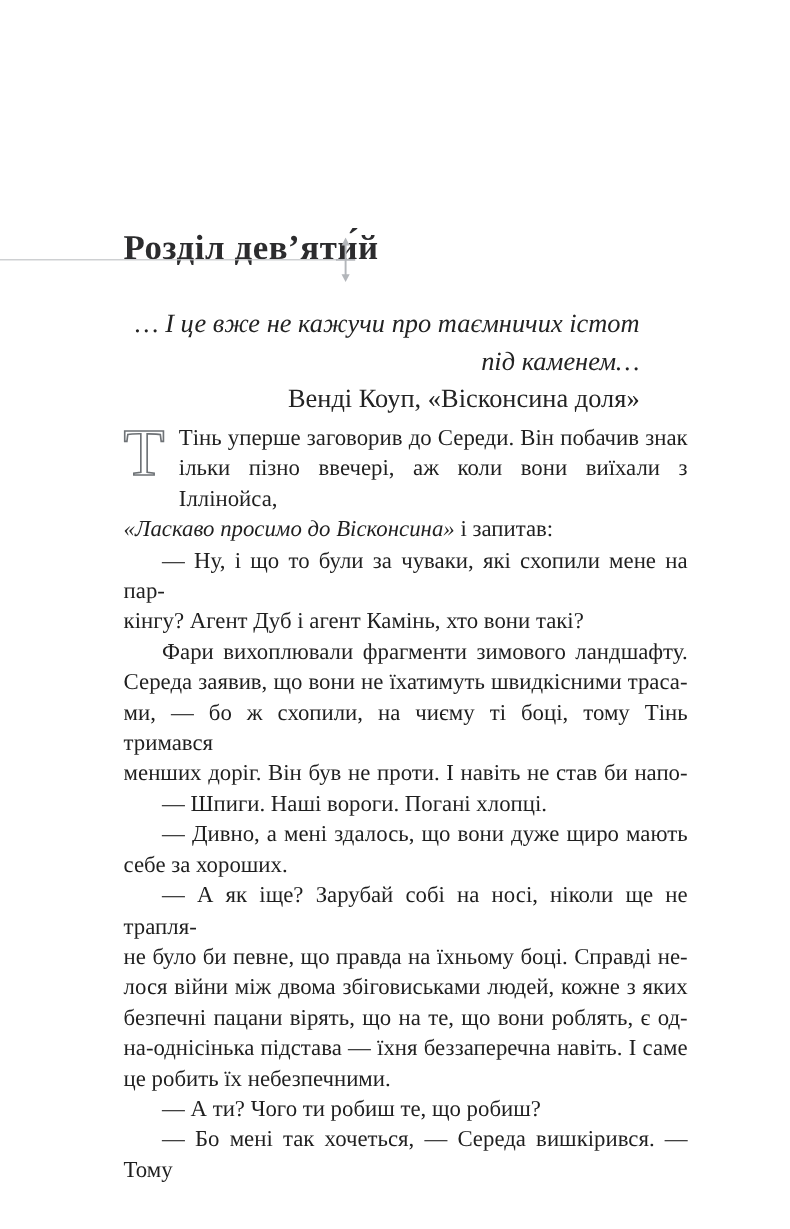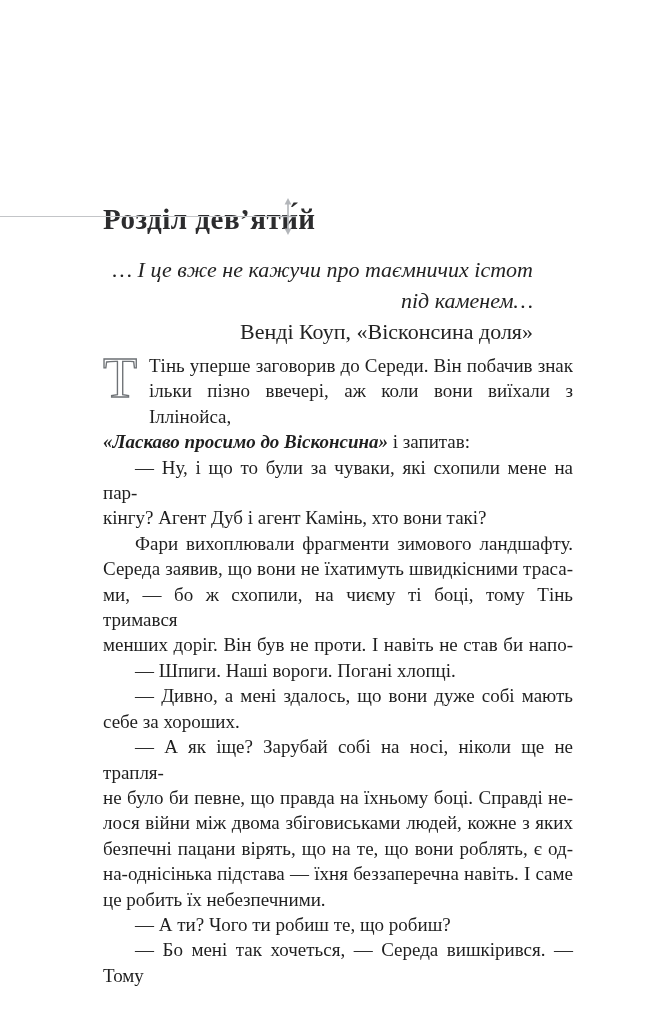--- a/index.html
+++ b/index.html
@@ -5,21 +5,21 @@
   html,body{margin:0;padding:0;background:#ffffff;}
   .page{
     position:relative;
     width:658px;height:1024px;
     background:#ffffff;
     font-family:"Liberation Serif","DejaVu Serif",serif;
     color:#1f1f1f;
     overflow:hidden;
   }
   .chapter-title{
-    position:absolute;left:103px;top:184px;
+    position:absolute;left:103px;top:172px;
     font-size:29px;line-height:32px;
     color:#2c2c2e;letter-spacing:0.5px;
     white-space:nowrap;
   }
   .chapter-rule{
     position:absolute;left:0;top:216px;
     width:281px;height:1px;background:#c3c5c8;
   }
   .ornament{
     position:absolute;left:278px;top:198px;
@@ -43,21 +43,21 @@
     float:left;
     width:42px;height:50.8px;
     margin:1px 4px 0 0;
     font-size:56px;line-height:48px;
     text-align:left;
     color:#9aa0a4;
   }
   @supports (-webkit-text-stroke:1px #000){
     .drop-cap{color:#ffffff;-webkit-text-stroke:1.35px #6e7276;}
   }
-  .it{font-style:italic;font-weight:bold;}
+  .it{font-style:italic;}
 </style>
 </head>
 <body>
 
 <div class="page">
 
   <h1 class="chapter-title">Розділ дев’яти́й</h1>
 
   <div class="chapter-rule"></div>
 
@@ -92,21 +92,21 @@
       <div class="ln j">Середа заявив, що вони не їхатимуть швидкісними траса-</div>
       <div class="ln j">ми, — бо ж схопили, на чиєму ті боці, тому Тінь тримався</div>
       <div class="ln j">менших доріг. Він був не проти. І навіть не став би напо-</div>
     </div>
 
     <div class="para">
       <div class="ln ind">— Шпиги. Наші вороги. Погані хлопці.</div>
     </div>
 
     <div class="para">
-      <div class="ln j ind">— Дивно, а мені здалось, що вони дуже собі мають</div>
+      <div class="ln j ind">— Дивно, а мені здалось, що вони дуже щиро мають</div>
       <div class="ln">себе за хороших.</div>
     </div>
 
     <div class="para">
       <div class="ln j ind">— А як іще? Зарубай собі на носі, ніколи ще не трапля-</div>
       <div class="ln j">не було би певне, що правда на їхньому боці. Справді не-</div>
       <div class="ln j">лося війни між двома збіговиськами людей, кожне з яких</div>
       <div class="ln j">безпечні пацани вірять, що на те, що вони роблять, є од-</div>
       <div class="ln j">на-однісінька підстава — їхня беззаперечна навіть. І саме</div>
       <div class="ln">це робить їх небезпечними.</div>

